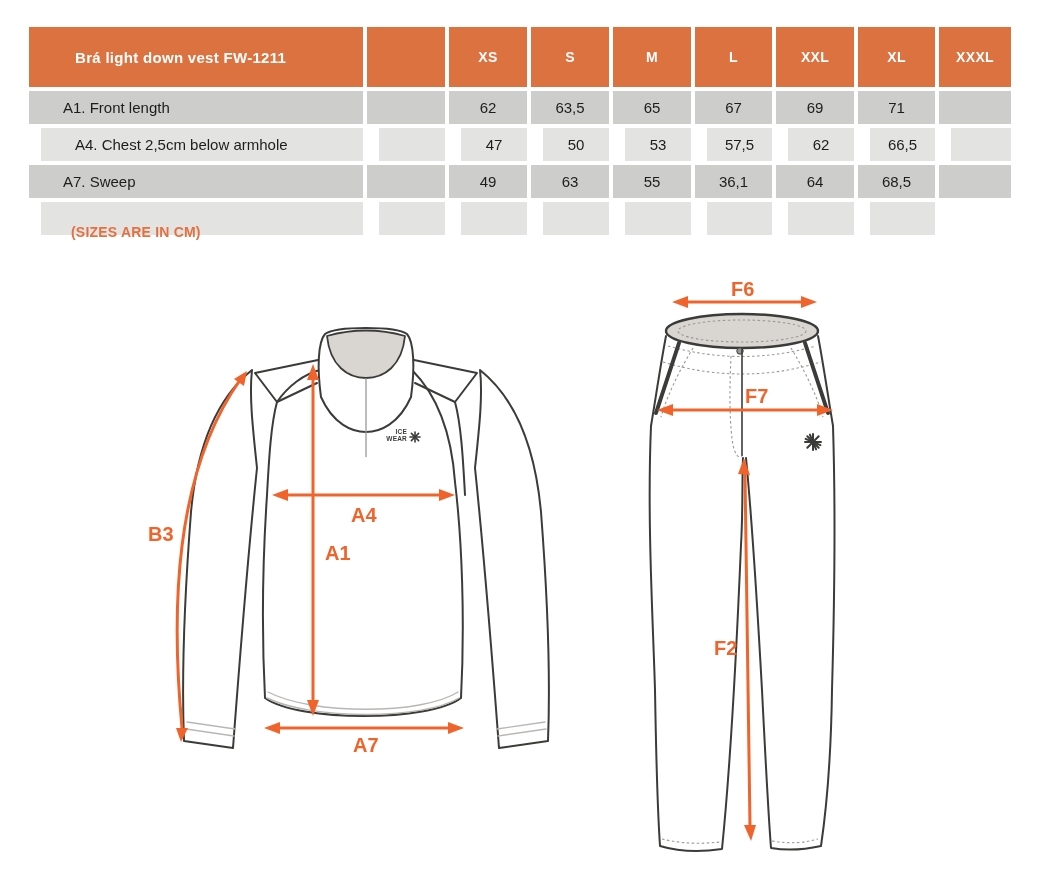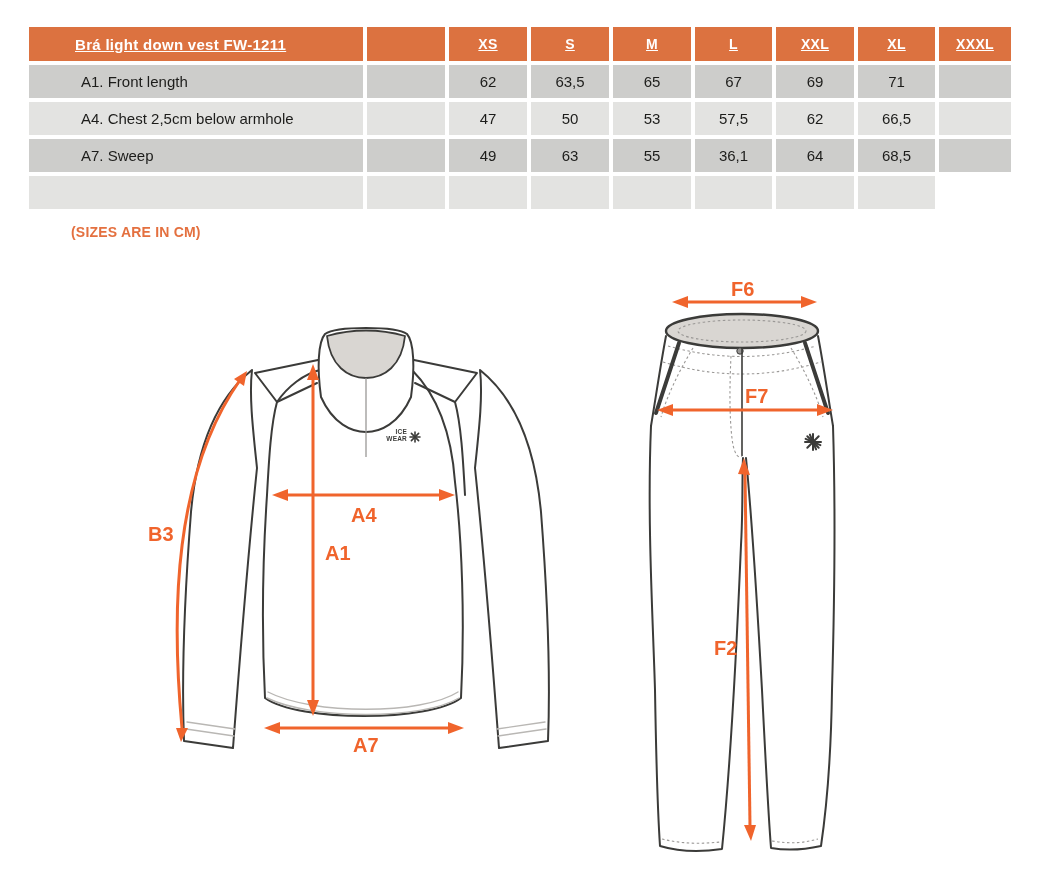--- a/index.html
+++ b/index.html
@@ -9,26 +9,26 @@
   
   .size-table {
     position:absolute; left:29px; top:27px;
     display:grid;
     grid-template-columns:334px 78px 78px 78px 78px 77px 78px 77px 72px;
     column-gap:4px; row-gap:4px;
   }
   .cell { display:flex; align-items:center; justify-content:center;
           font-size:15px; color:#1d1d1b; box-sizing:border-box; }
   .cell.h { background:var(--header_orange); color:#ffffff; font-weight:bold;
-            height:34px; font-size:14px; letter-spacing:0.3px;text-decoration:underline; }
+            height:60px; font-size:14px; letter-spacing:0.3px; }
   .cell.h.title { justify-content:flex-start; padding-left:46px; font-size:15px; }
   .cell.b { height:33px; }
-  .cell.b.rowlabel { justify-content:flex-start; padding-left:52px; }
+  .cell.b.rowlabel { justify-content:flex-start; padding-left:34px; }
   .shade-dark  { background:var(--row_dark); }
-  .shade-light { background:var(--row_light); }
+  .shade-light { background:var(--row_light);margin-left:12px; }
 
   
   .note { position:absolute; left:71px; top:224px;
           color:var(--note_orange); font-size:14px; font-weight:bold;
           letter-spacing:0.2px; }
 
   
   .diagram { position:absolute; left:0; top:280px; }
   .outline { fill:none; stroke:var(--line_dark); stroke-width:2;
              stroke-linejoin:round; stroke-linecap:round; }

